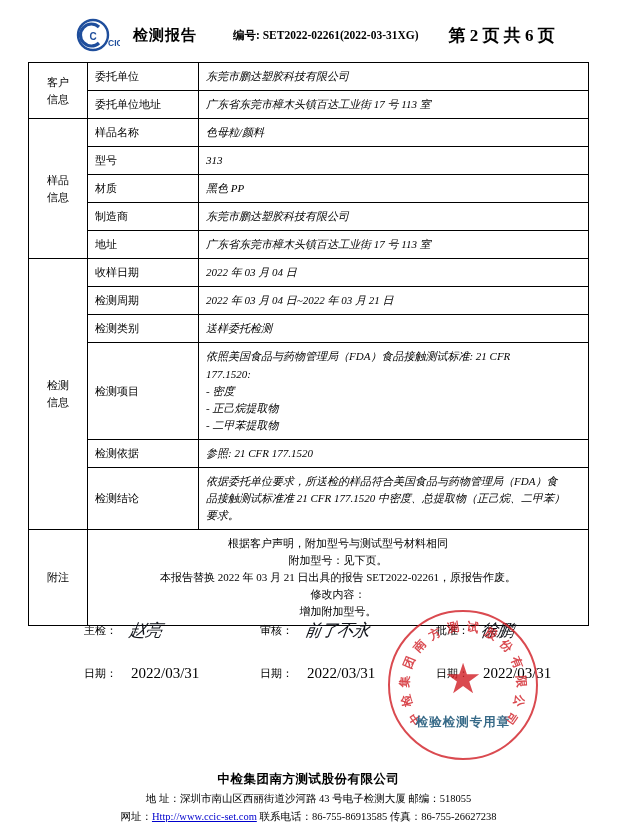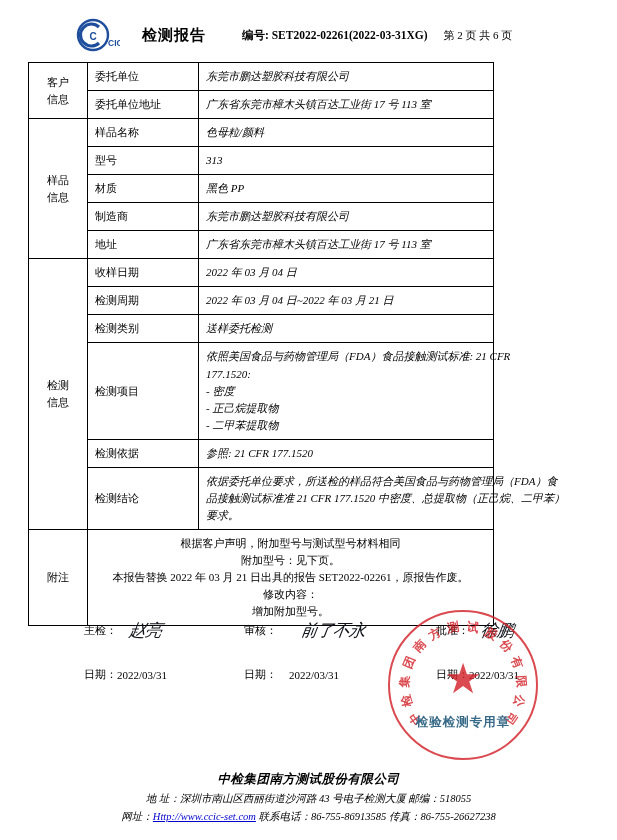--- a/index.html
+++ b/index.html
@@ -36,41 +36,41 @@
     width: 46px;
     height: 36px;
     flex: 0 0 auto;
     margin-left: 46px;
     position: relative;
   }
   .logo svg { display: block; }
   .header-title {
     font-size: 15px;
     font-weight: bold;
-    margin-left: 22px;
+    margin-left: 13px;
     letter-spacing: 1px;
   }
   .header-report-no {
     font-size: 11.5px;
     font-weight: bold;
     margin-left: 36px;
     white-space: nowrap;
   }
   .header-report-no .label { letter-spacing: 0px; }
   .header-page {
-    font-size: 11px;
-    font-weight: normal;
-    margin-left: 16px;
+    font-size: 17px;
+    font-weight: bold;
+    margin-left: 30px;
     white-space: nowrap;
   }
 
   
   table.main {
     border-collapse: collapse;
-    width: 466px;
+    width: 561px;
     table-layout: fixed;
   }
   table.main td {
     border: 1px solid #000;
     padding: 5px 7px;
     vertical-align: middle;
     font-size: 11px;
     line-height: 1.55;
   }
   td.cat {
@@ -120,35 +120,36 @@
   .sig-row.r2 { top: 56px; }
   .sig-cell {
     display: flex;
     align-items: center;
   }
   .sig-label {
     font-size: 11px;
     white-space: nowrap;
   }
   .sig-value {
-    font-size: 11px;
+    font-size: 15px;
+    margin-left: 14px;
     white-space: nowrap;
   }
   .sig-hand {
     font-family: "Liberation Serif", serif;
     font-style: italic;
     font-size: 17px;
     margin-left: 12px;
     color: #10131a;
     transform: skewX(-8deg);
     letter-spacing: -1px;
     white-space: nowrap;
   }
   .c1 { position: absolute; left: 56px; }
-  .c2 { position: absolute; left: 216px; gap: 12px; }
+  .c2 { position: absolute; left: 232px; }
   .c3 { position: absolute; left: 408px; }
 
   
   .stamp {
     position: absolute;
     left: 388px;
     top: 610px;
     width: 146px;
     height: 146px;
     border: 2.4px solid #d2232a;
@@ -193,21 +194,20 @@
   }
 
   
   .footer {
     position: absolute;
     left: 0;
     right: 0;
     bottom: 14px;
     text-align: center;
     line-height: 1.7;
-    font-style: italic;
   }
   .footer .company {
     font-size: 12.5px;
     font-weight: bold;
     letter-spacing: 0.5px;
   }
   .footer .line {
     font-size: 10.5px;
   }
   .footer .u {

